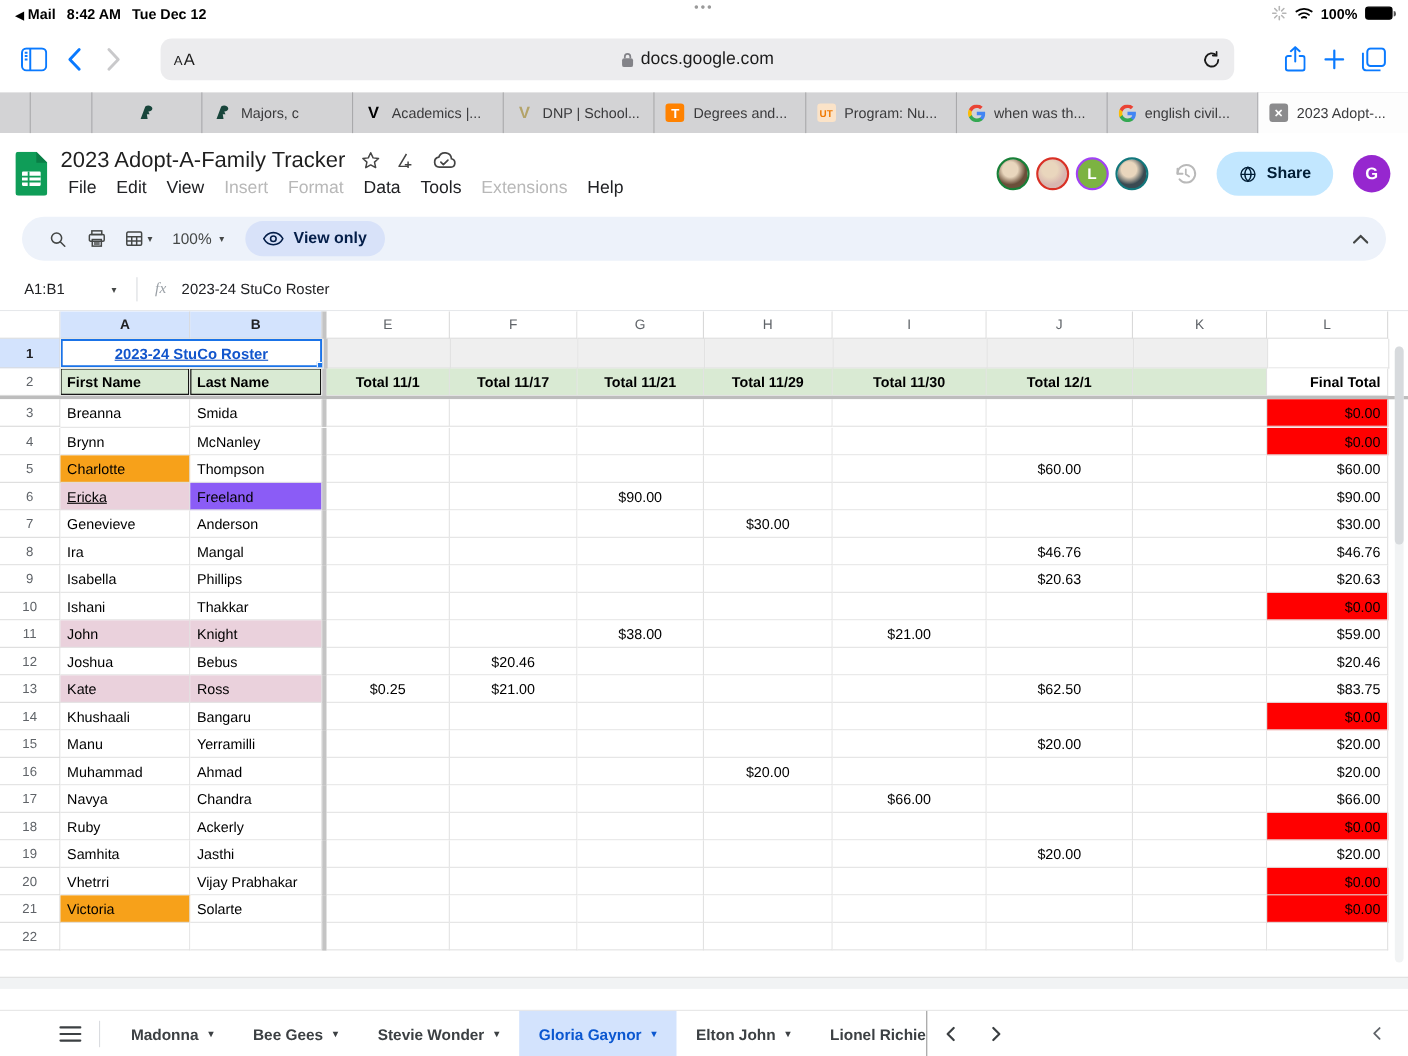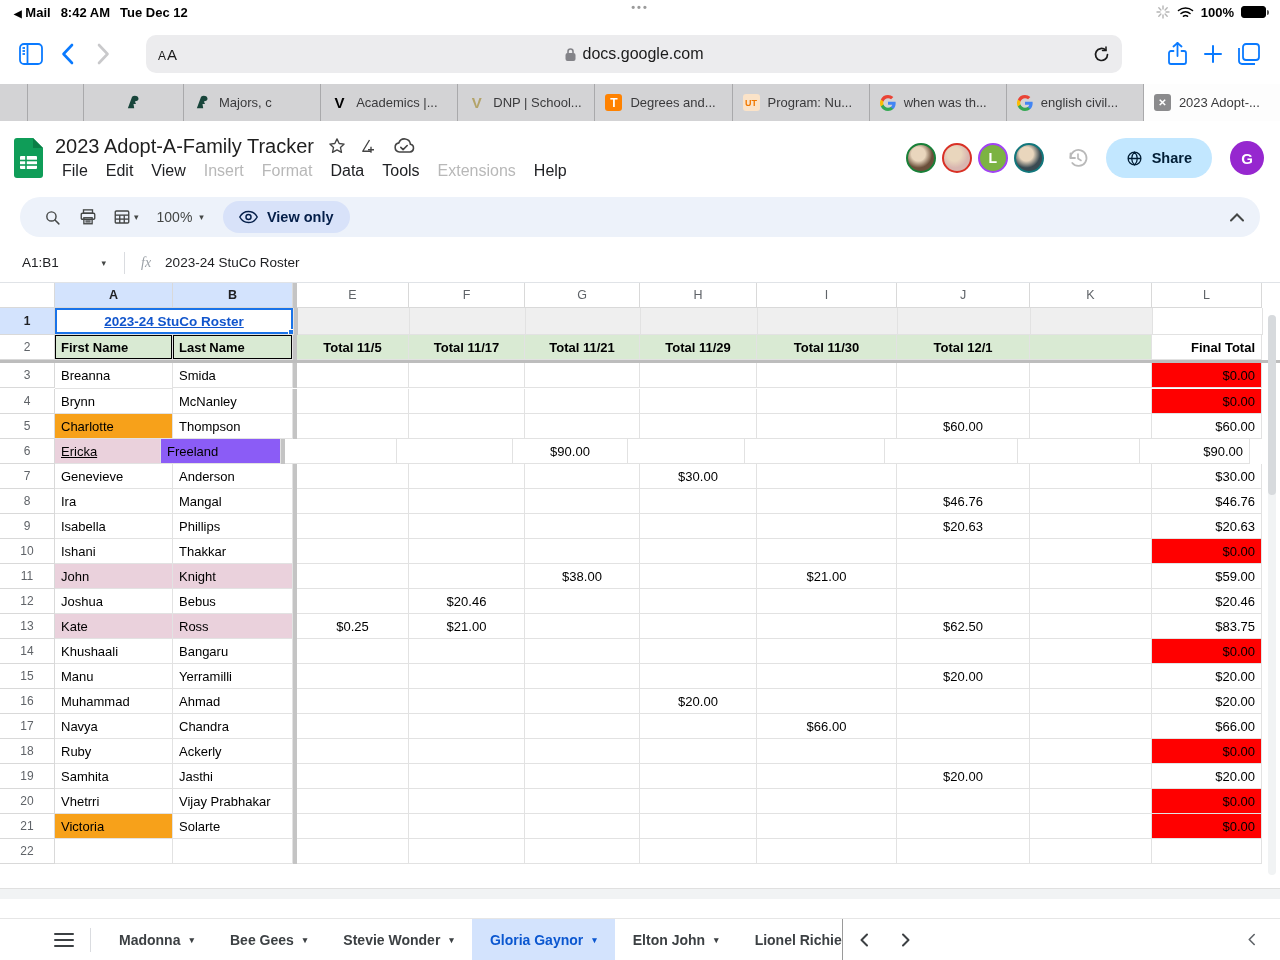--- a/index.html
+++ b/index.html
@@ -448,21 +448,21 @@
         <div class="cell" style="width: 140px; height: 27px; background: rgb(239, 239, 239);"></div>
         <div class="cell" style="width: 133px; height: 27px; background: rgb(239, 239, 239);"></div>
         <div class="cell" style="width: 122px; height: 27px; background: rgb(239, 239, 239);"></div>
         <div class="cell" style="width: 110px; height: 27px;"></div>
       </div>
       <div class="grow">
         <div class="cell rowh" style="width: 55px; height: 25px;">2</div>
         <div class="cell namecell bold" style="width: 118px; height: 25px; background: rgb(217, 234, 211); box-shadow: rgb(0, 0, 0) 0px 0px 0px 1px inset;">First Name</div>
         <div class="cell namecell bold" style="width: 120px; height: 25px; background: rgb(217, 234, 211); box-shadow: rgb(0, 0, 0) 0px 0px 0px 1px inset;">Last Name</div>
         <div class="hiddiv" style="width: 4px; height: 25px;"></div>
-        <div class="cell money bold" style="width: 112px; height: 25px; background: rgb(217, 234, 211);">Total 11/5</div>
+        <div class="cell money bold" style="width: 112px; height: 25px; background: rgb(217, 234, 211);">Total 11/1</div>
         <div class="cell money bold" style="width: 116px; height: 25px; background: rgb(217, 234, 211);">Total 11/17</div>
         <div class="cell money bold" style="width: 115px; height: 25px; background: rgb(217, 234, 211);">Total 11/21</div>
         <div class="cell money bold" style="width: 117px; height: 25px; background: rgb(217, 234, 211);">Total 11/29</div>
         <div class="cell money bold" style="width: 140px; height: 25px; background: rgb(217, 234, 211);">Total 11/30</div>
         <div class="cell money bold" style="width: 133px; height: 25px; background: rgb(217, 234, 211);">Total 12/1</div>
         <div class="cell money bold" style="width: 122px; height: 25px; background: rgb(217, 234, 211);"></div>
         <div class="cell money right bold" style="width: 110px; height: 25px;">Final Total</div>
       </div>
       <div class="frozenrow"></div>
       <div class="grow">
@@ -502,21 +502,21 @@
         <div class="cell money" style="width: 116px; height: 25px;"></div>
         <div class="cell money" style="width: 115px; height: 25px;"></div>
         <div class="cell money" style="width: 117px; height: 25px;"></div>
         <div class="cell money" style="width: 140px; height: 25px;"></div>
         <div class="cell money" style="width: 133px; height: 25px;">$60.00</div>
         <div class="cell money" style="width: 122px; height: 25px;"></div>
         <div class="cell money right" style="width: 110px; height: 25px;">$60.00</div>
       </div>
       <div class="grow">
         <div class="cell rowh" style="width: 55px; height: 25px;">6</div>
-        <div class="cell namecell" style="width: 106px; height: 25px; background: rgb(234, 209, 220); text-decoration: underline;">Ericka</div>
+        <div class="cell namecell" style="width: 118px; height: 25px; background: rgb(234, 209, 220); text-decoration: underline;">Ericka</div>
         <div class="cell namecell" style="width: 120px; height: 25px; background: #8b5cf6;">Freeland</div>
         <div class="hiddiv" style="width: 4px; height: 25px;"></div>
         <div class="cell money" style="width: 112px; height: 25px;"></div>
         <div class="cell money" style="width: 116px; height: 25px;"></div>
         <div class="cell money" style="width: 115px; height: 25px;">$90.00</div>
         <div class="cell money" style="width: 117px; height: 25px;"></div>
         <div class="cell money" style="width: 140px; height: 25px;"></div>
         <div class="cell money" style="width: 133px; height: 25px;"></div>
         <div class="cell money" style="width: 122px; height: 25px;"></div>
         <div class="cell money right" style="width: 110px; height: 25px;">$90.00</div>

